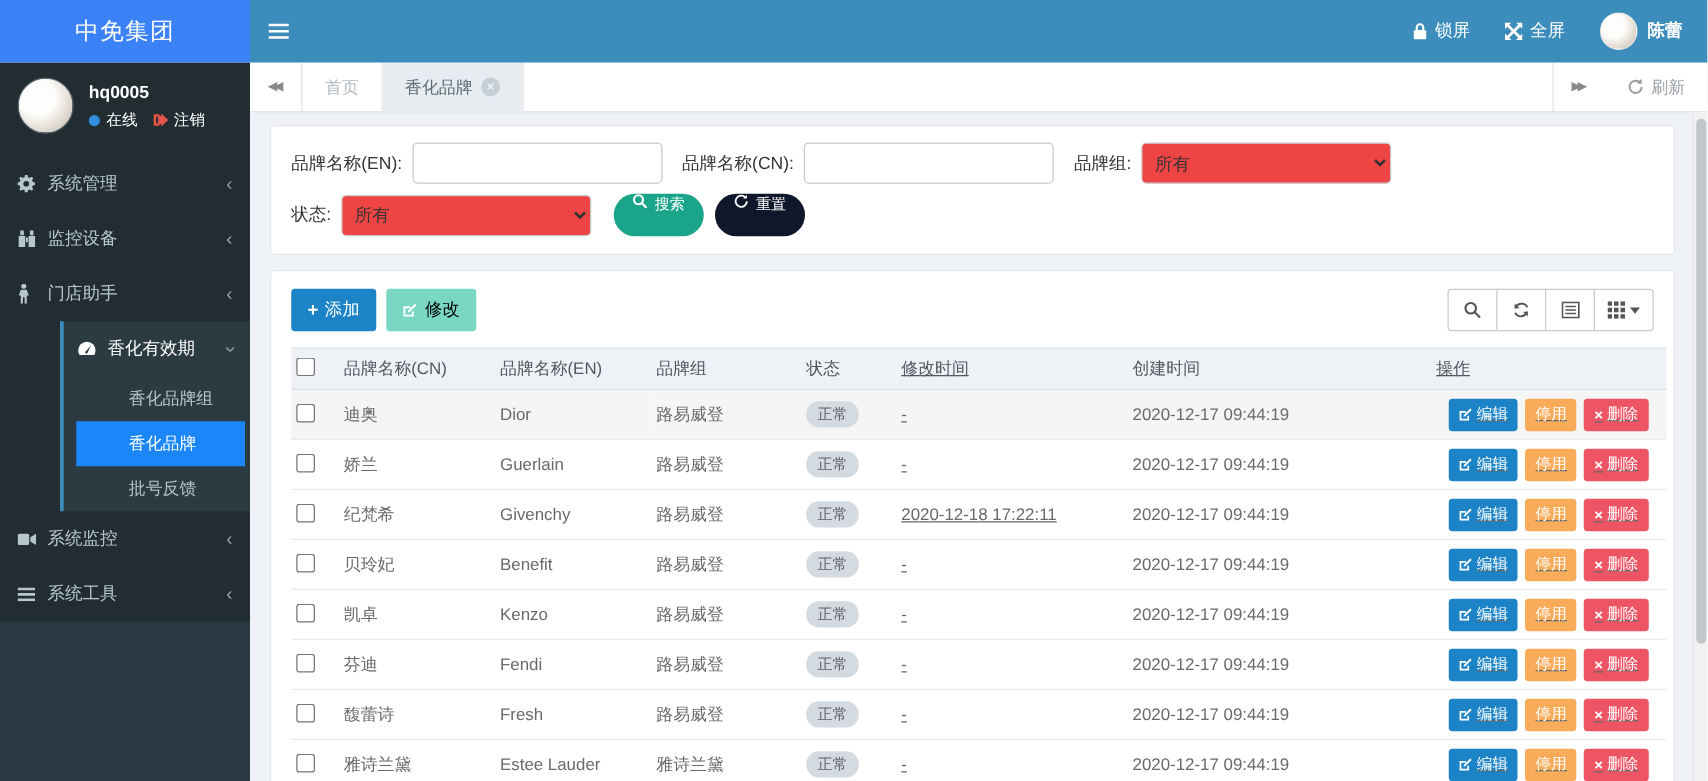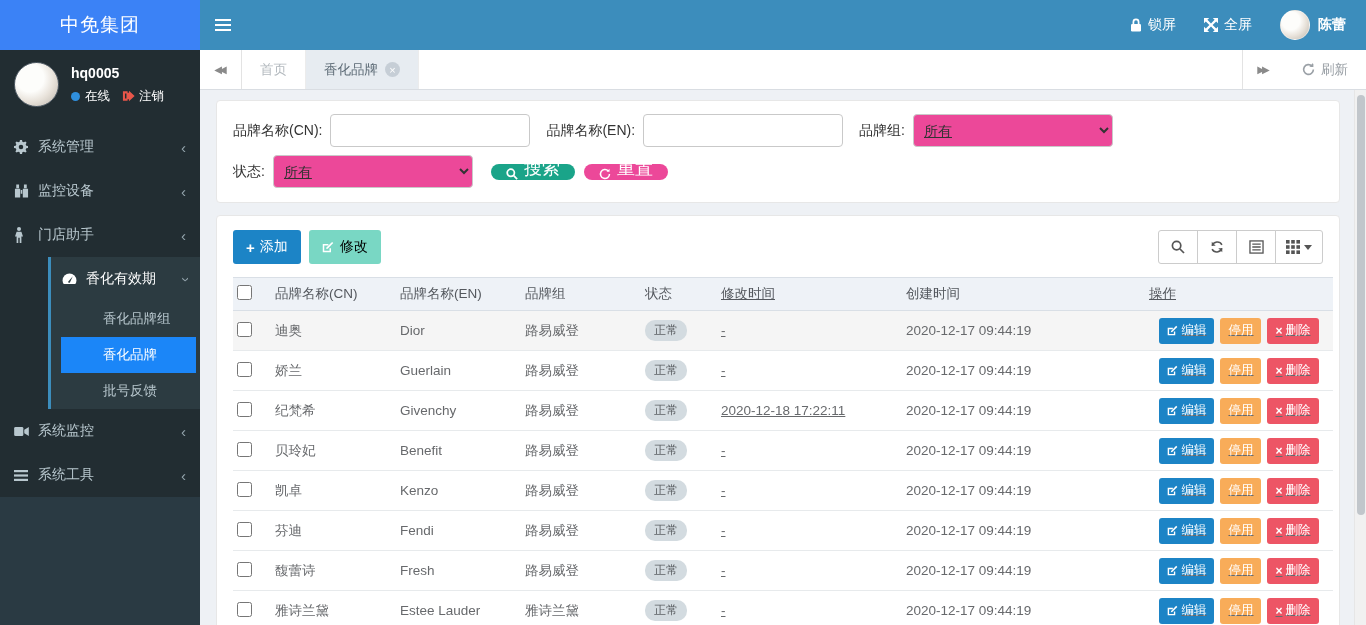--- a/index.html
+++ b/index.html
@@ -61,25 +61,25 @@
   
   .content { position:absolute; top:90px; left:200px; width:1156px; height:535px; padding:10px 16px 0 16px; }
   .panel { background:#fff; border:1px solid #e7e7e7; border-radius:4px; }
   .search-panel { padding:13px 16px 14px 16px; }
   .form-row { display:flex; align-items:center; }
   .form-row + .form-row { margin-top:8px; }
   .fgroup { display:flex; align-items:center; margin-right:16px; }
   .fgroup label { margin-right:8px; color:#333; white-space:nowrap; }
   .txt-input { width:200px; height:33px; border:1px solid #c9c9c9; border-radius:4px; padding:0 8px; font-size:14px; outline:none; }
   .sel-input { width:200px; height:33px; border:1px solid #c9c9c9; border-radius:4px; padding:0 6px; font-size:14px;
-               background:#ec4899; color:#333; outline:none;text-decoration:underline; }
-  .pill-btn { height:16px; border:none; border-radius:17px; color:#fff; font-size:18px; padding:0 15px;
-              display:flex; align-items:flex-end; gap:6px; cursor:pointer; }
+               background:#ef4444; color:#333; outline:none; }
+  .pill-btn { height:34px; border:none; border-radius:17px; color:#fff; font-size:12px; padding:0 15px;
+              display:flex; align-items:flex-start; gap:6px; cursor:pointer; }
   .btn-search { background:#1aa489; margin-left:2px; }
-  .btn-reset { background:#ec4899; margin-left:9px; }
+  .btn-reset { background:#0f172a; margin-left:9px; }
 
   .table-panel { margin-top:12px; padding:14px 16px; min-height:430px; }
   .tool-row { display:flex; align-items:center; }
   .btn-add { background:#1c84c6; color:#fff; border:none; border-radius:3px; height:34px; padding:0 13px;
              font-size:14px; display:flex; align-items:center; gap:5px; cursor:pointer; }
   .btn-add .plus { font-size:15px; font-weight:bold; }
   .btn-modify { background:#79d7c4; color:#000000; border:none; border-radius:3px; height:34px; padding:0 13px;
                 font-size:14px; display:flex; align-items:center; gap:6px; margin-left:8px; cursor:default; }
   .icon-group { margin-left:auto; display:flex; }
   .tool-icon-btn { width:40px; height:34px; background:#fff; border:1px solid #ccc; display:flex; align-items:center;
@@ -269,25 +269,25 @@
     </span>
     <span>刷新</span>
   </div>
 </div>
 
 <div class="content">
 
   <div class="panel search-panel">
     <div class="form-row">
       <div class="fgroup">
+        <label>品牌名称(EN):</label>
+        <input class="txt-input" type="text" value="" style="">
+      </div>
+      <div class="fgroup">
         <label>品牌名称(CN):</label>
-        <input class="txt-input" type="text" value="" style="">
-      </div>
-      <div class="fgroup">
-        <label>品牌名称(EN):</label>
         <input class="txt-input" type="text" value="" style="">
       </div>
       <div class="fgroup">
         <label>品牌组:</label>
         <select class="sel-input">
           <option>所有</option>
         </select>
       </div>
     </div>
     <div class="form-row">

